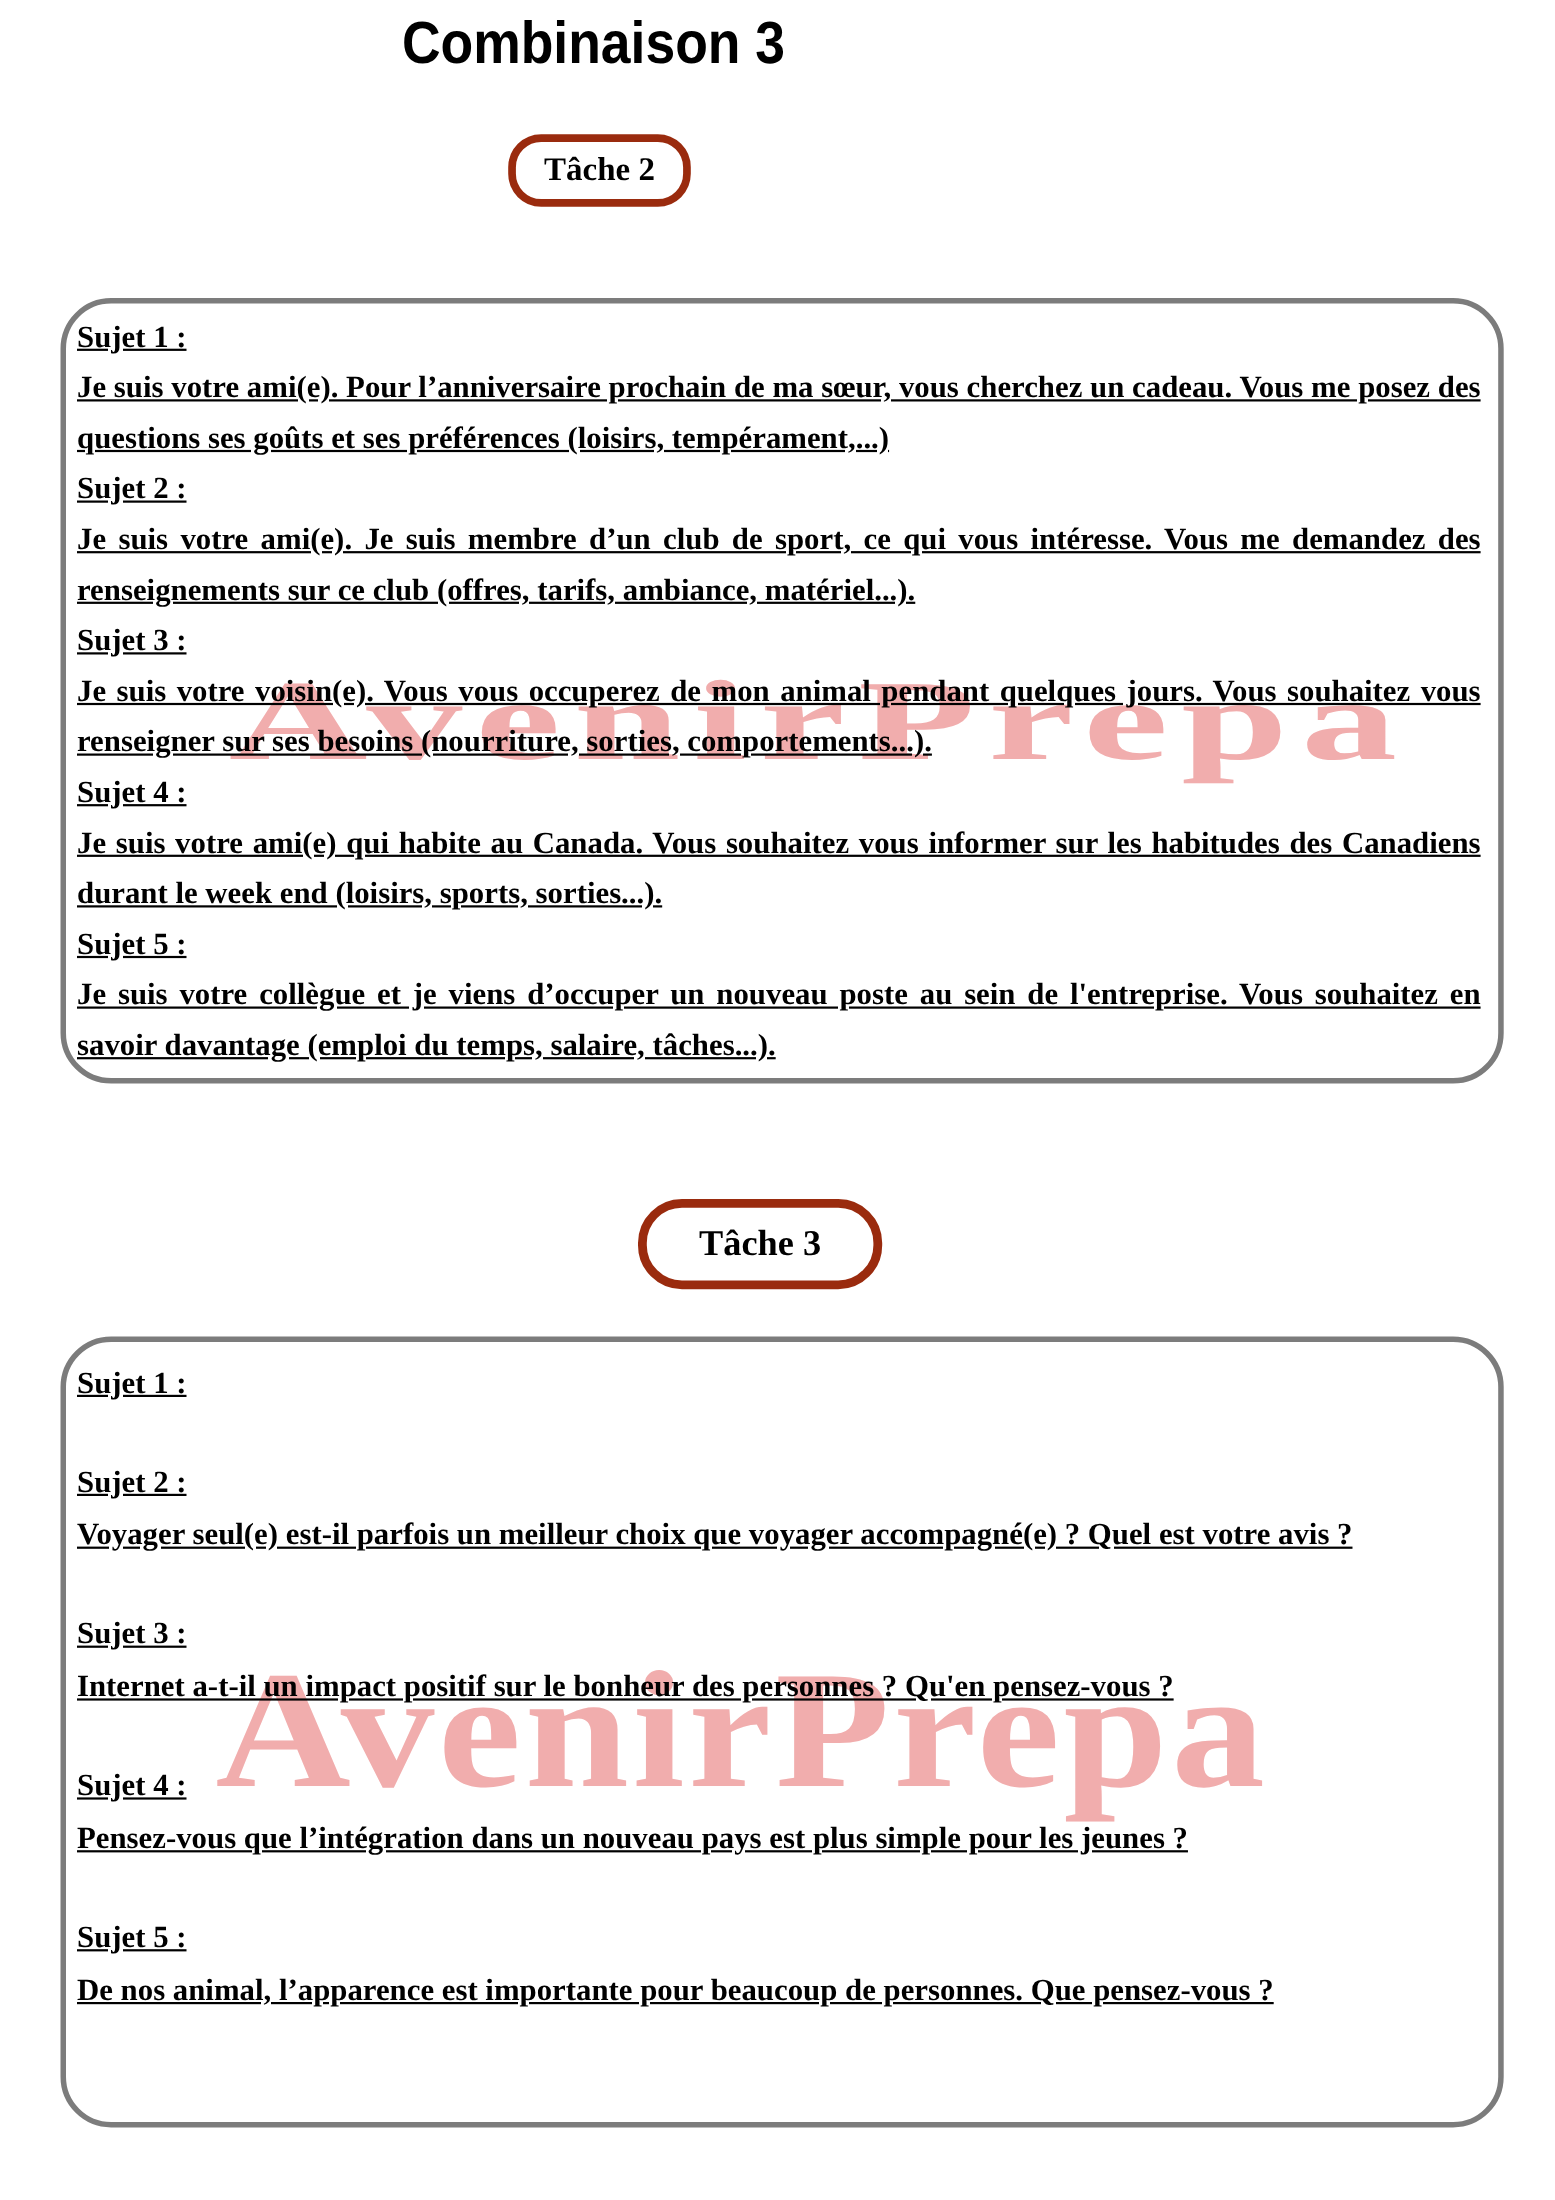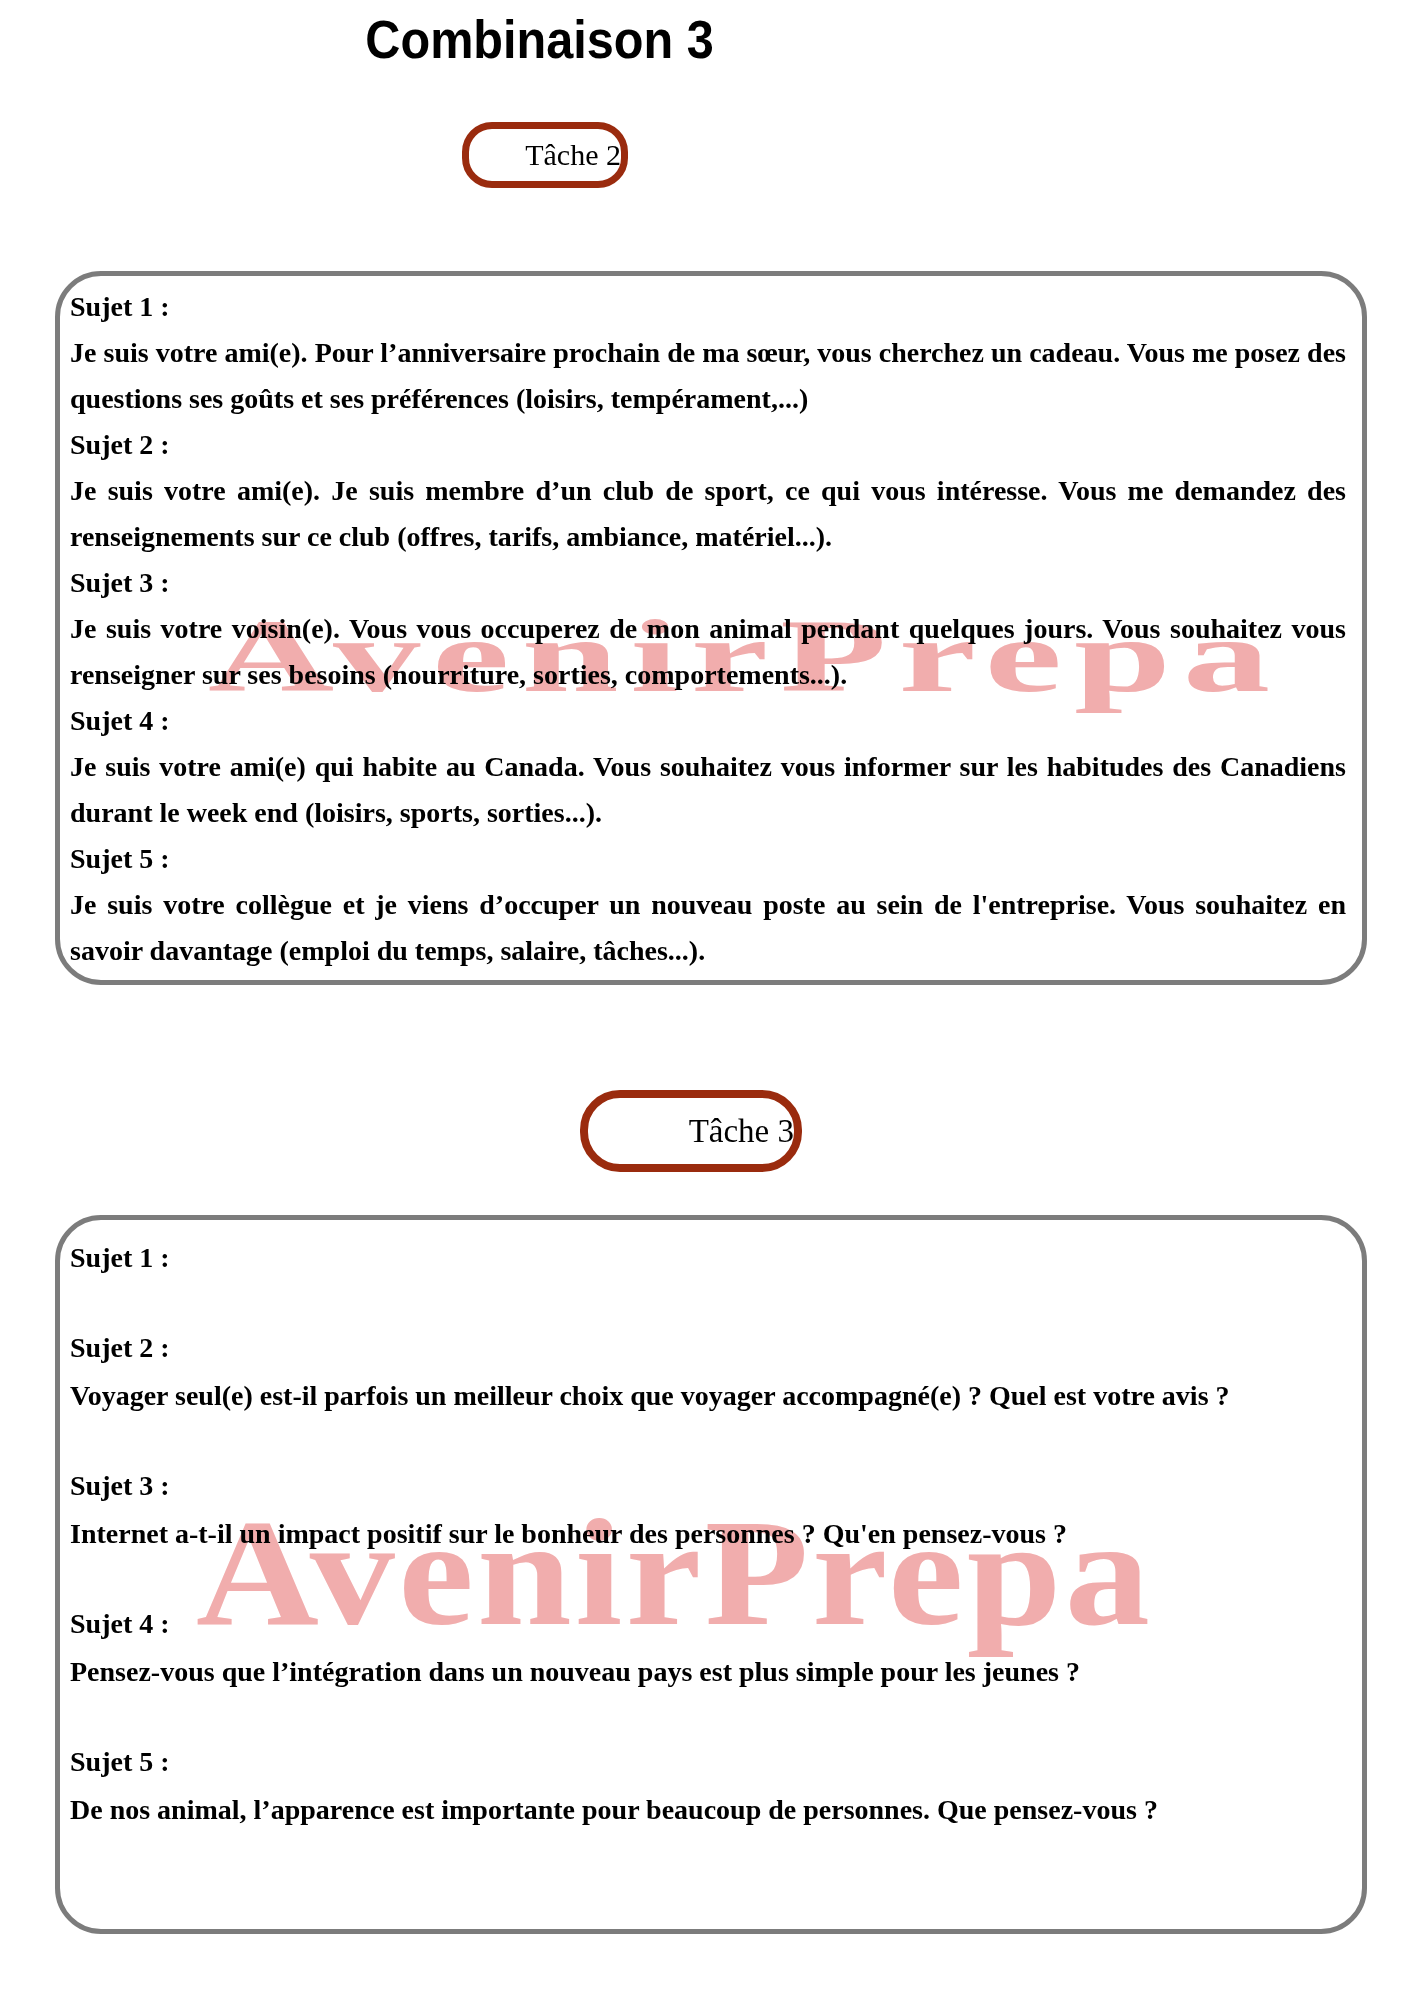--- a/index.html
+++ b/index.html
@@ -27,22 +27,22 @@
     transform-origin:center;
     white-space:nowrap;
   }
 
   
   .badge {
     position:absolute;
     border-style:solid;
     border-color:var(--badge-border, #9a2b0e);
     background:#ffffff;
-    display:flex; align-items:center; justify-content:flex-end;
-    font-weight:normal;
+    display:flex; align-items:center; justify-content:center;
+    font-weight:bold;
     z-index:2;
   }
   .badge-t2 {
     left:462px; top:122px;
     width:152px; height:52px;
     border-width:7px; border-radius:30px;
     font-size:30px;
   }
   .badge-t3 {
     left:580px; top:1090px;
@@ -75,20 +75,21 @@
   }
 
   
   .box {
     position:absolute;
     box-sizing:border-box;
     border:5px solid var(--box-border, #7c7c7c);
     border-radius:46px;
     background:transparent;
     z-index:2;
+    text-decoration:underline;
   }
   .box-t2 {
     left:55px; top:271px;
     width:1312px; height:714px;
     padding:8px 16px 8px 10px;
   }
   .box-t3 {
     left:55px; top:1215px;
     width:1312px; height:719px;
     padding:14px 16px 8px 10px;

